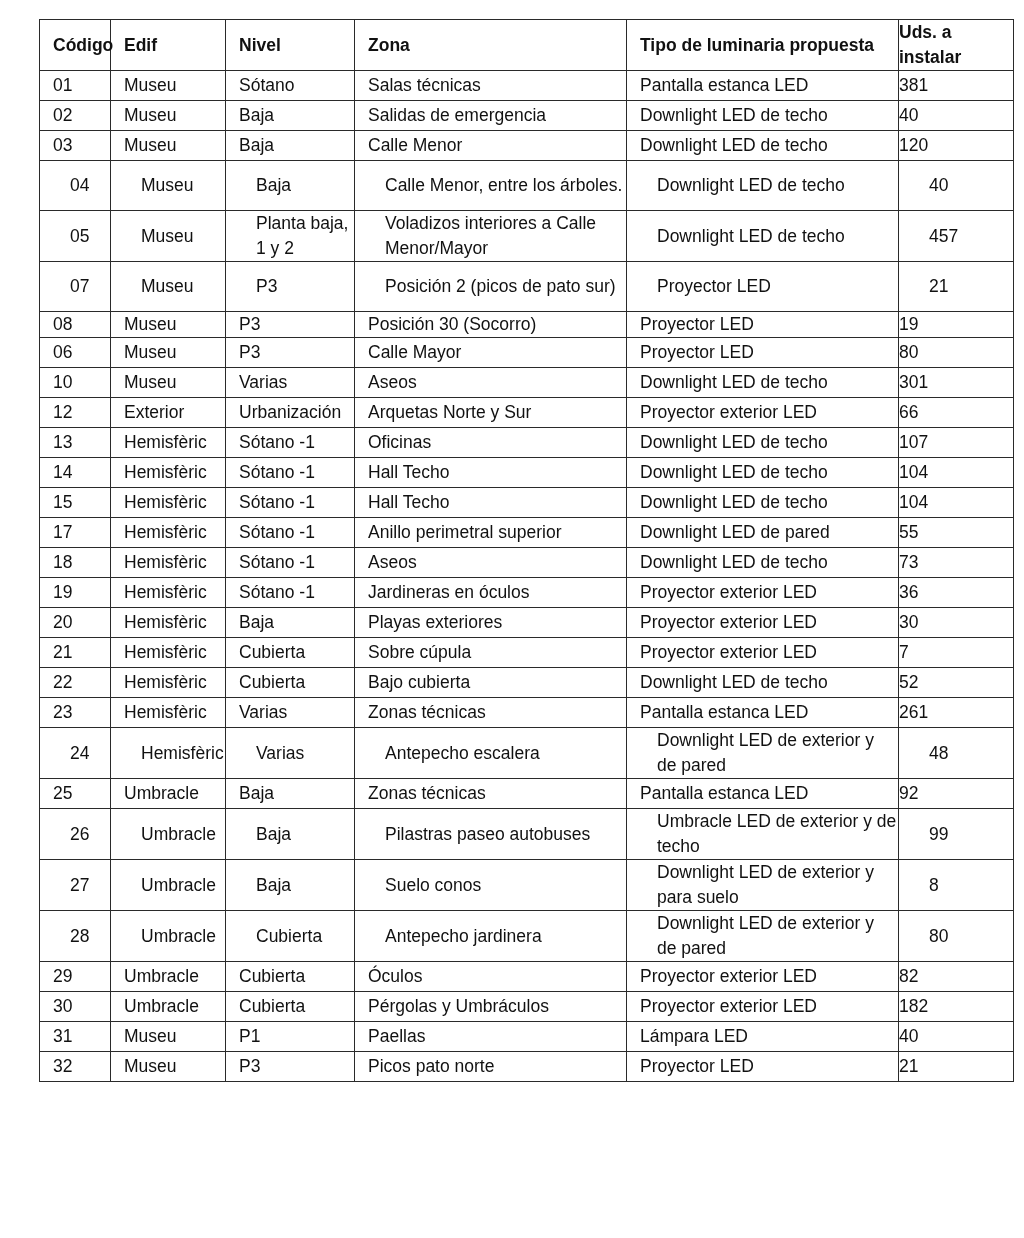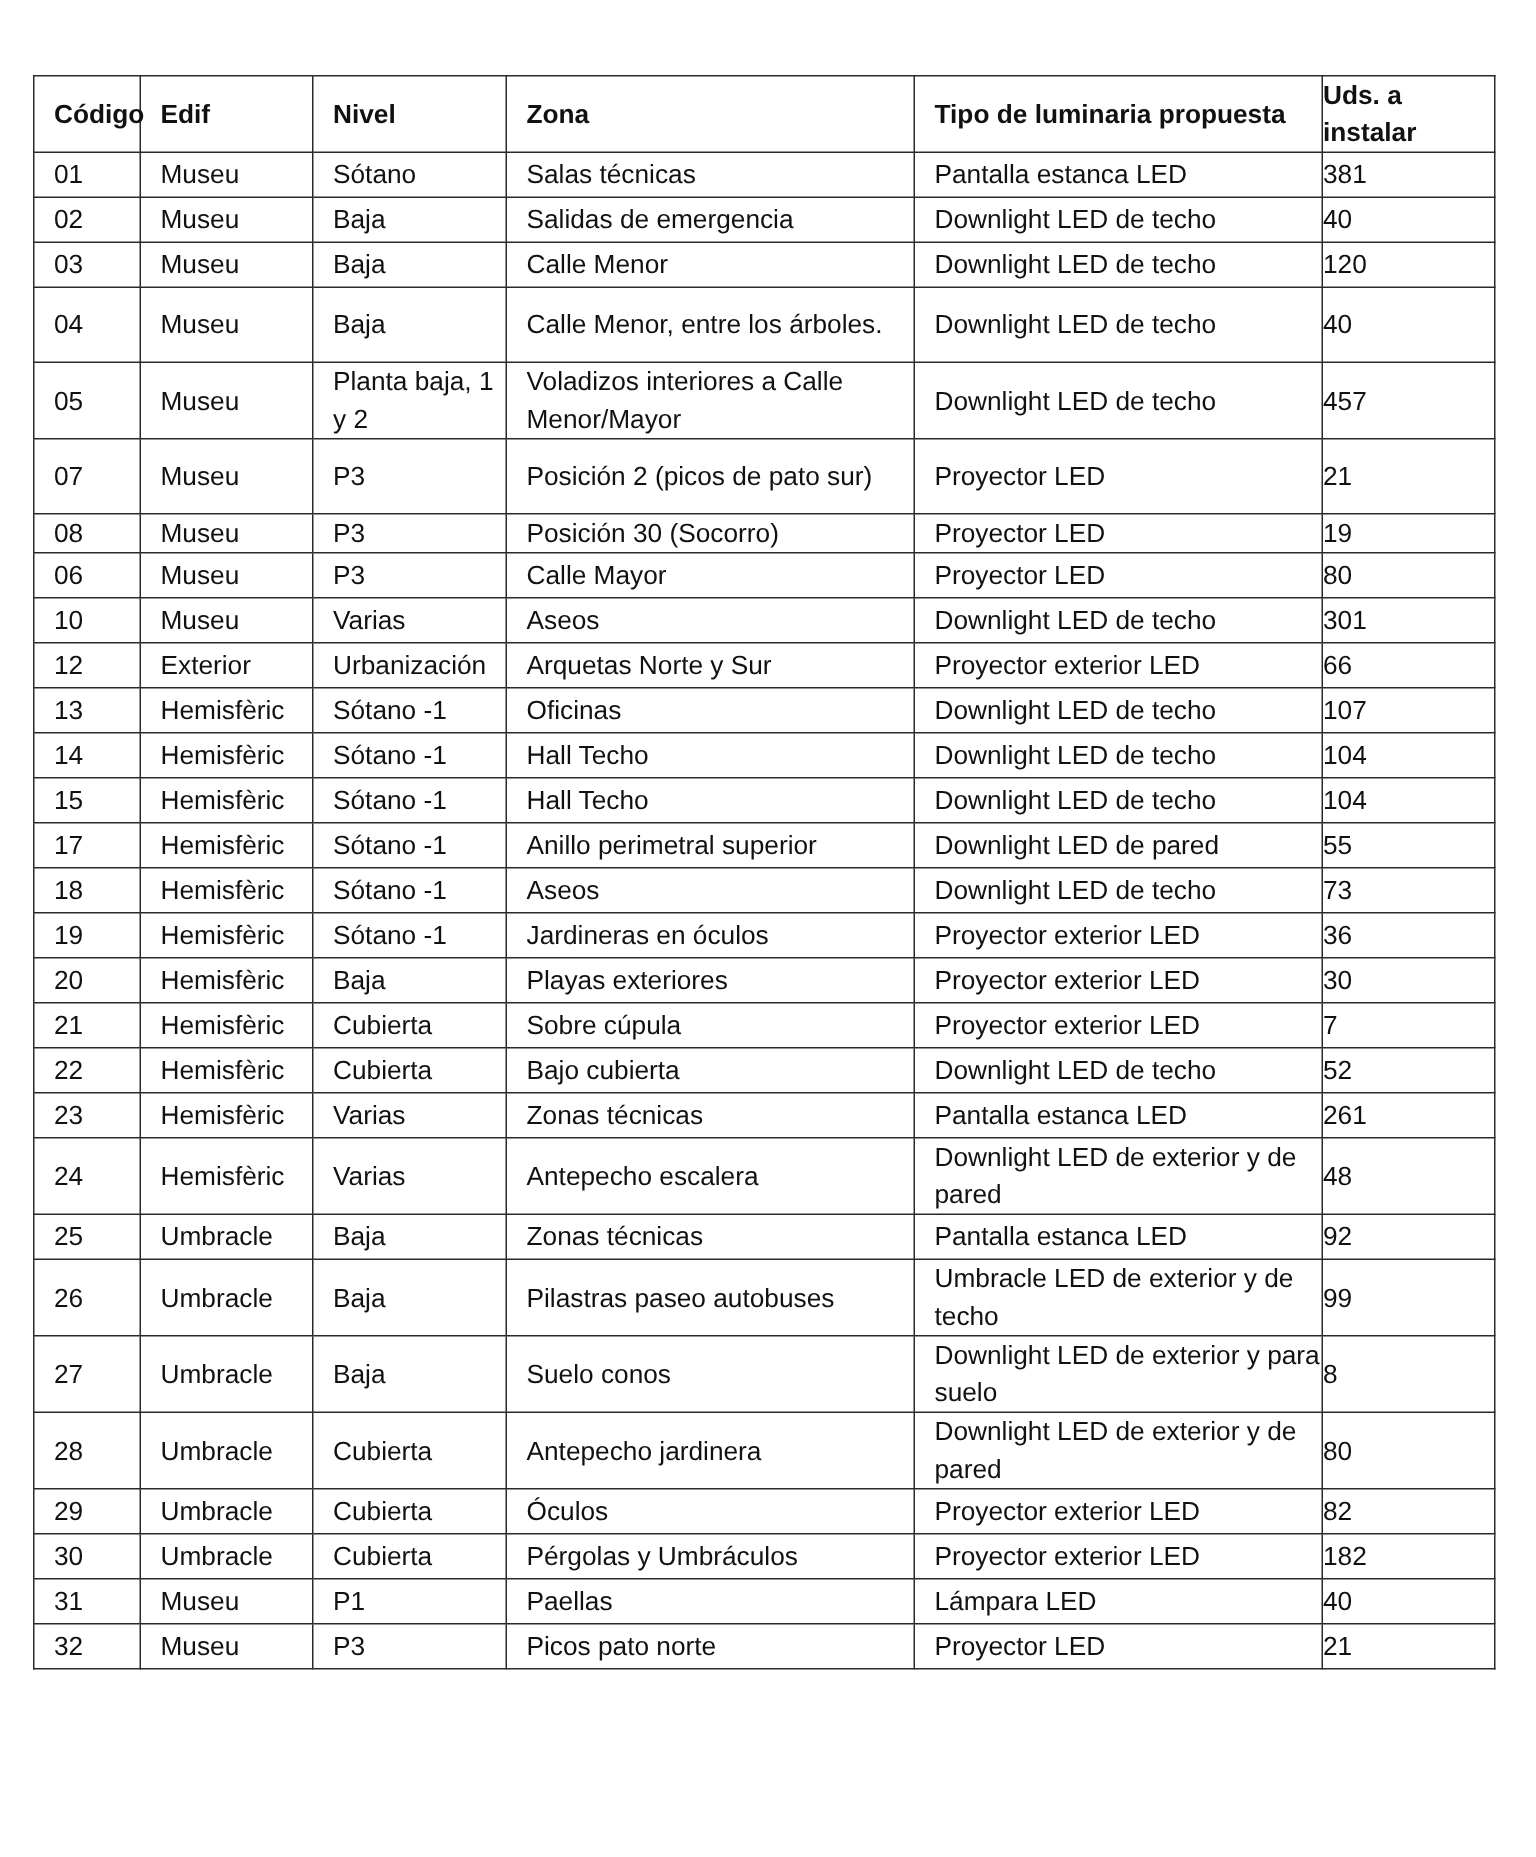--- a/index.html
+++ b/index.html
@@ -9,23 +9,22 @@
     }
     body {
       width: 1024px;
       height: 1238px;
       position: relative;
       font-family: "Liberation Sans", "DejaVu Sans", sans-serif;
       color: #111111;
     }
     .sheet {
       position: absolute;
-      left: 22px;
+      left: 39px;
       top: 19px;
-      margin-top: 31px;
     }
     table {
       border-collapse: collapse;
       table-layout: fixed;
       width: 974px;
       font-size: 17.5px;
       line-height: 25px;
     }
     th, td {
       border: 1.5px solid #2a2a2a;
@@ -33,21 +32,21 @@
       vertical-align: middle;
       text-align: left;
       overflow: hidden;
       white-space: normal;
     }
     th {
       font-weight: bold;
       height: 49px;
     }
     td { height: 29px; }
-    tr.tall td { height: 49px; }
+    tr.tall td { height: 49px; padding-left: 30px; }
     tr.short td { height: 24px; }
     th.col-uds, td.col-uds {
       text-align: left;
       padding: 0;
     }
     th.col-codigo { padding-left: 13px; white-space: nowrap; overflow: visible; }
     col.c1 { width: 71px; }
     col.c2 { width: 115px; }
     col.c3 { width: 129px; }
     col.c4 { width: 272px; }

